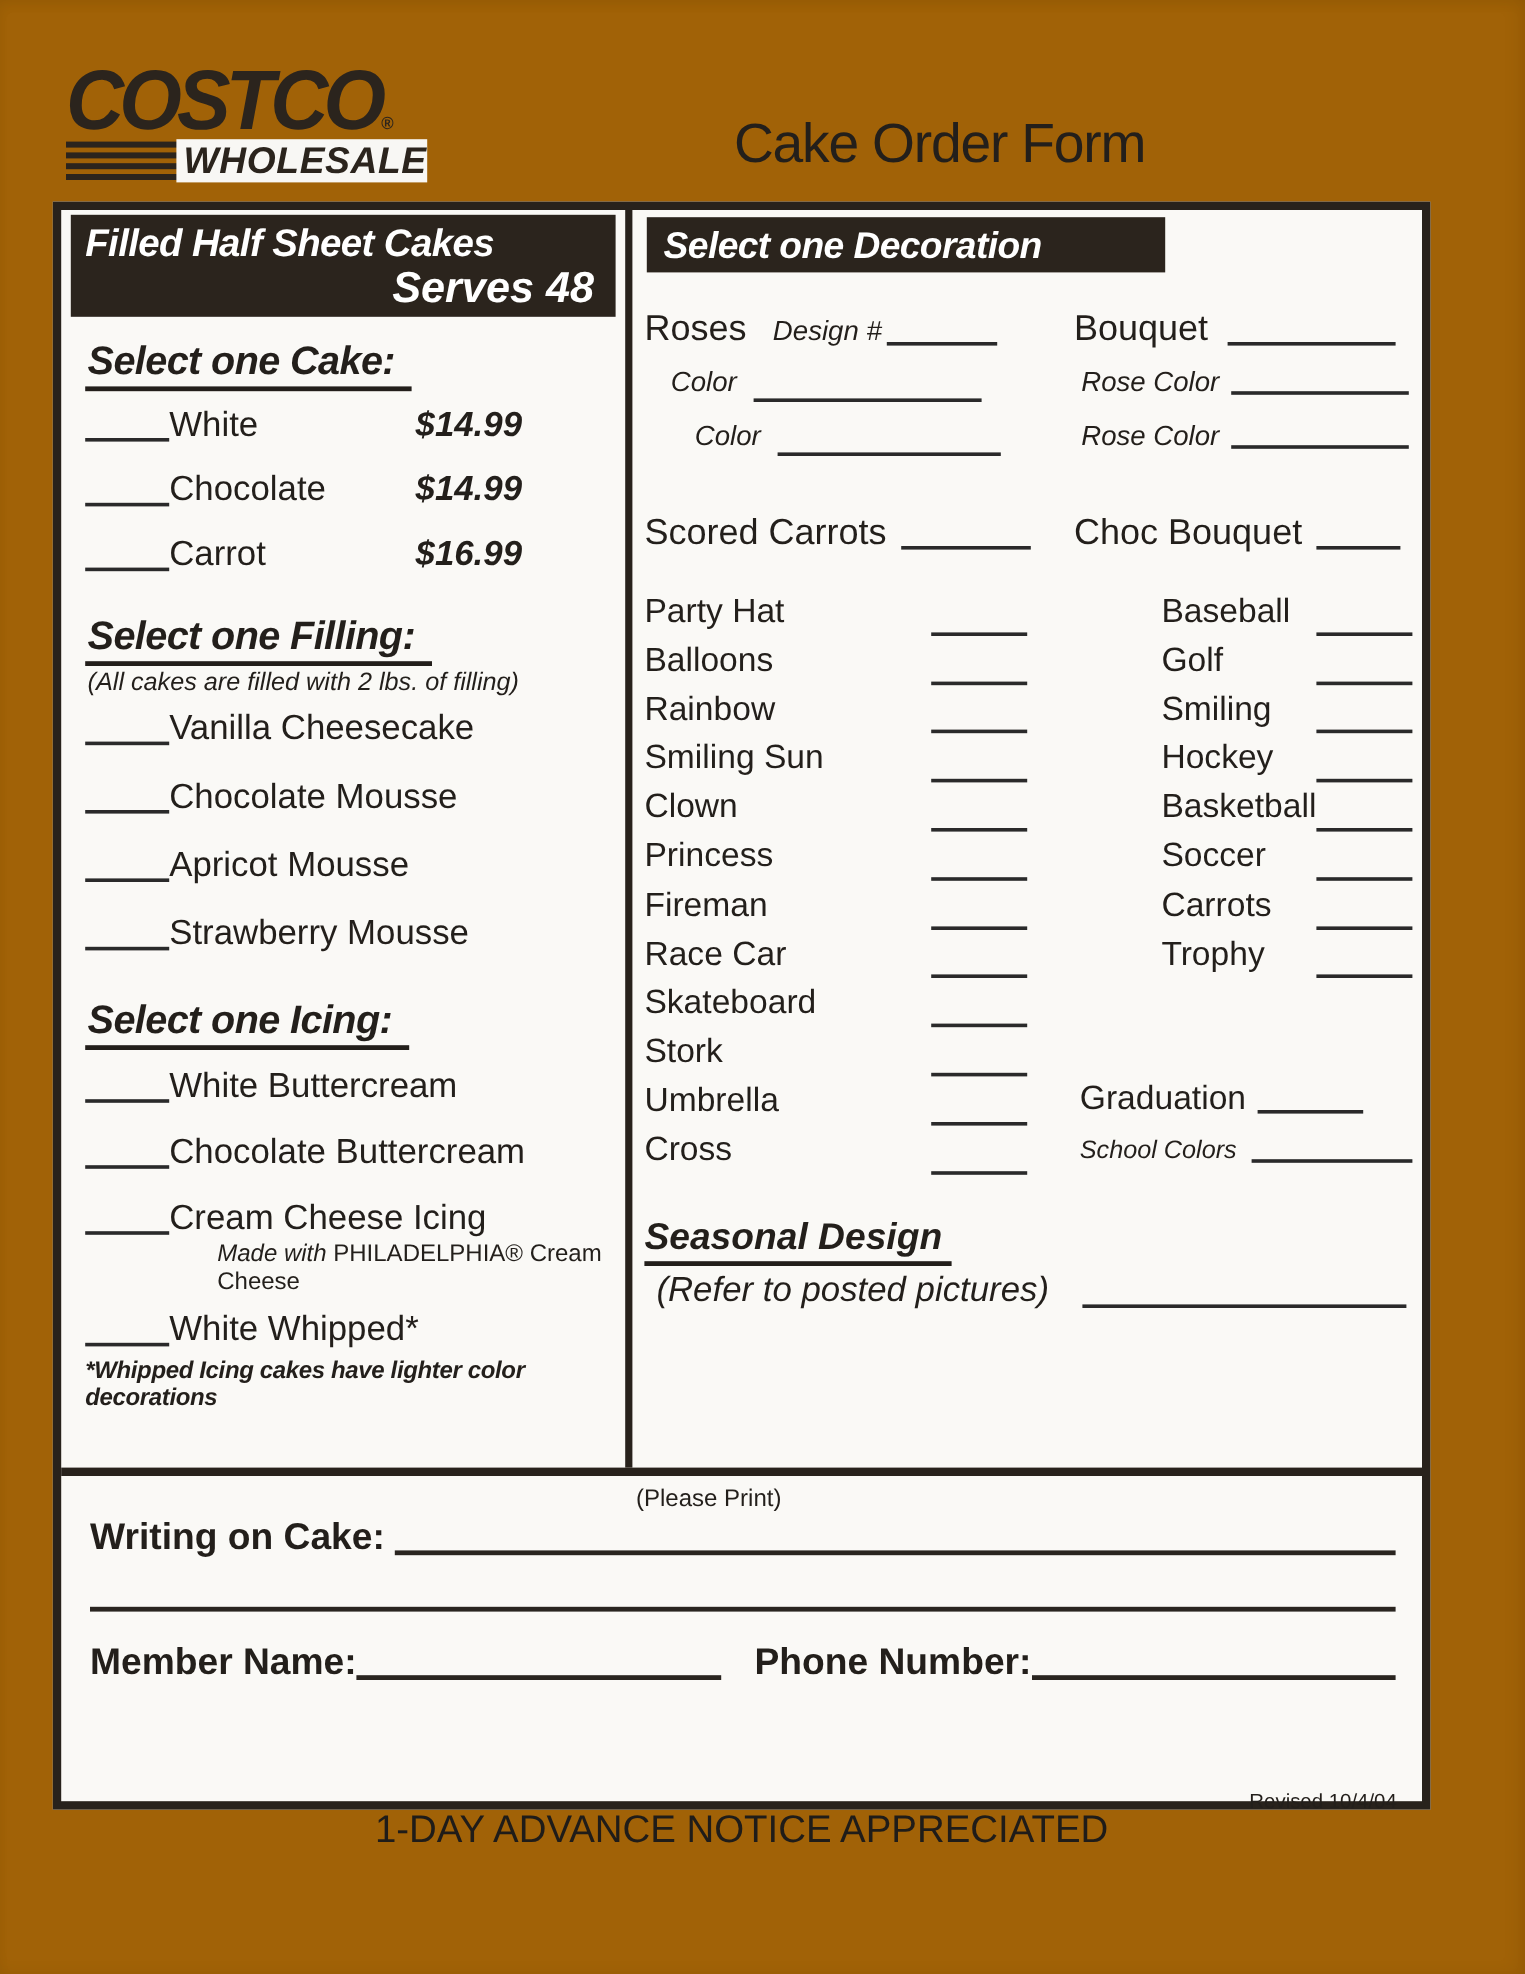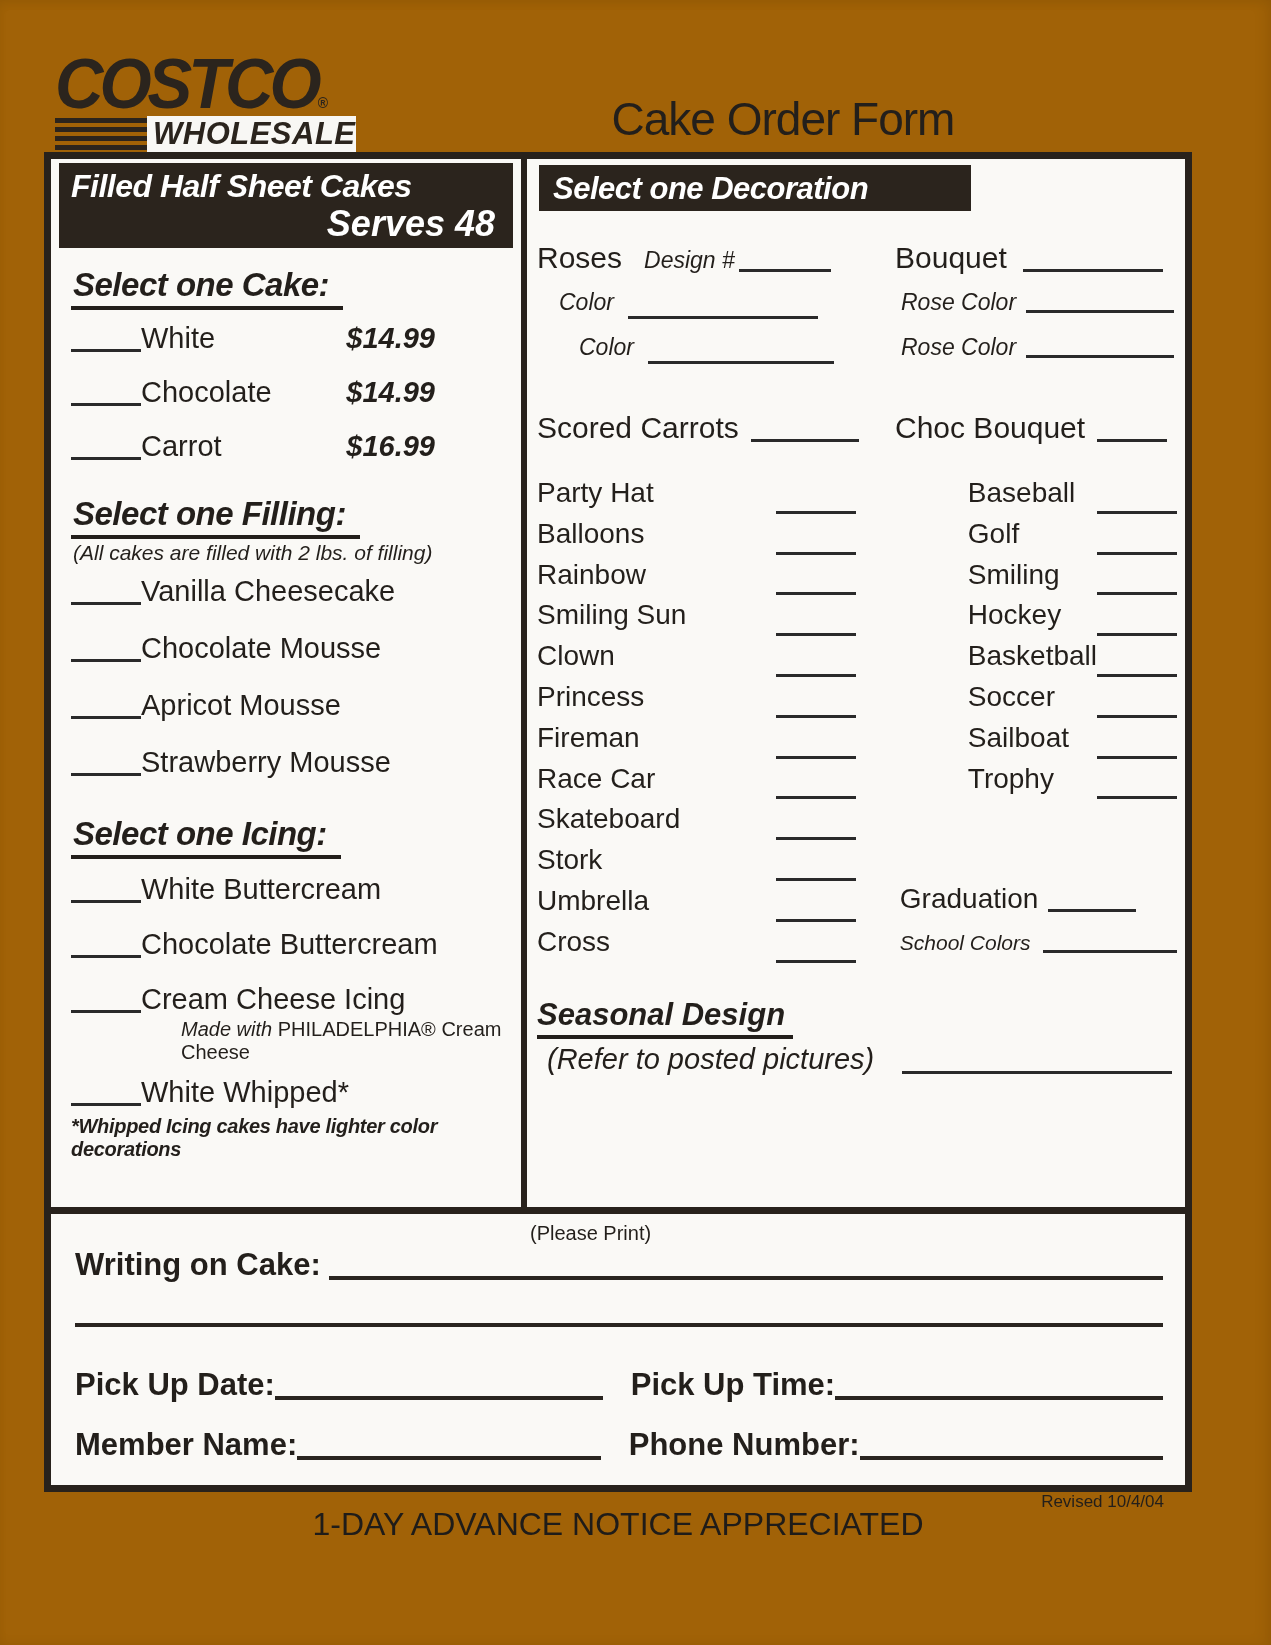--- a/index.html
+++ b/index.html
@@ -18,21 +18,21 @@
   .logo-main { font-weight:bold; font-style:italic; font-size:67px; letter-spacing:-4px; line-height:.9; transform:scaleY(1.05); white-space:nowrap; }
   .logo-reg { font-size:14px; font-style:normal; letter-spacing:0; vertical-align:baseline; }
   .logo-sub-row { display:flex; align-items:center; margin-top:2px; }
   .stripes { display:flex; flex-direction:column; gap:4px; width:118px; margin-right:-26px; }
   .stripes i { display:block; height:5px; background:#2b241d; }
   .stripes i:nth-child(2){ width:92%; } .stripes i:nth-child(3){ width:100%; } .stripes i:nth-child(4){ width:92%; }
   .logo-sub { font-weight:bold; font-style:italic; font-size:31px; letter-spacing:.5px; background:#f8f7f4; padding-left:6px; }
   .form-title { flex:1; text-align:center; font-weight:normal; font-size:46px; letter-spacing:-1px; padding-bottom:6px; }
 
   
-  .form-box { position:absolute; top:152px; left:44px; width:1148px; border:7px solid #28221c; background:#faf9f6; }
+  .form-box { position:absolute; top:168px; left:44px; width:1148px; border:7px solid #28221c; background:#faf9f6; }
   .top-row { display:flex; height:1048px; }
   .left-panel  { width:476px; border-right:6px solid #28221c; padding:2px 6px; overflow:hidden; }
   .right-panel { flex:1; padding:4px 8px 4px 10px; overflow:hidden; }
   .bottom-panel { border-top:7px solid #28221c; height:278px; padding:4px 22px 0 24px; overflow:hidden; }
 
   .black-bar { background:#2b241d; color:#fff; }
   .lp-bar { margin:2px; padding:5px 12px 3px; }
   .lp-bar-title { font-weight:bold; font-style:italic; font-size:32px; letter-spacing:-.5px; }
   .lp-bar-sub   { font-weight:bold; font-style:italic; font-size:36px; text-align:right; padding-right:6px; margin-top:-2px; }
 
@@ -317,21 +317,21 @@
               </div>
             <div class="deco-item">
                 <span class="deco-label">Basketball</span>
                 <span class="blank deco-blank"></span>
               </div>
             <div class="deco-item">
                 <span class="deco-label">Soccer</span>
                 <span class="blank deco-blank"></span>
               </div>
             <div class="deco-item">
-                <span class="deco-label">Sailboat</span>
+                <span class="deco-label">Carrots</span>
                 <span class="blank deco-blank"></span>
               </div>
             <div class="deco-item">
                 <span class="deco-label">Trophy</span>
                 <span class="blank deco-blank"></span>
               </div>
 
             <div class="grad-block">
               <div class="grad-row">
                 <span>Graduation</span>
@@ -355,27 +355,20 @@
       </section>
     </div>
 
     <section class="bottom-panel">
       <div class="please-print">(Please Print)</div>
       <div class="writing-row">
         <span>Writing on Cake:</span>
         <span class="bline flex-line"></span>
       </div>
       <div class="bline full-line"></div>
-      <div class="pair-row pickup-row">
-        <span>Pick Up Date:</span>
-        <span class="bline flex-line"></span>
-        <span class="pair-gap"></span>
-        <span class="lbl2">Pick Up Time:</span>
-        <span class="bline flex-line"></span>
-      </div>
       <div class="pair-row member-row">
         <span>Member Name:</span>
         <span class="bline flex-line"></span>
         <span class="pair-gap"></span>
         <span class="lbl2">Phone Number:</span>
         <span class="bline flex-line"></span>
       </div>
     </section>
   </div>
 

